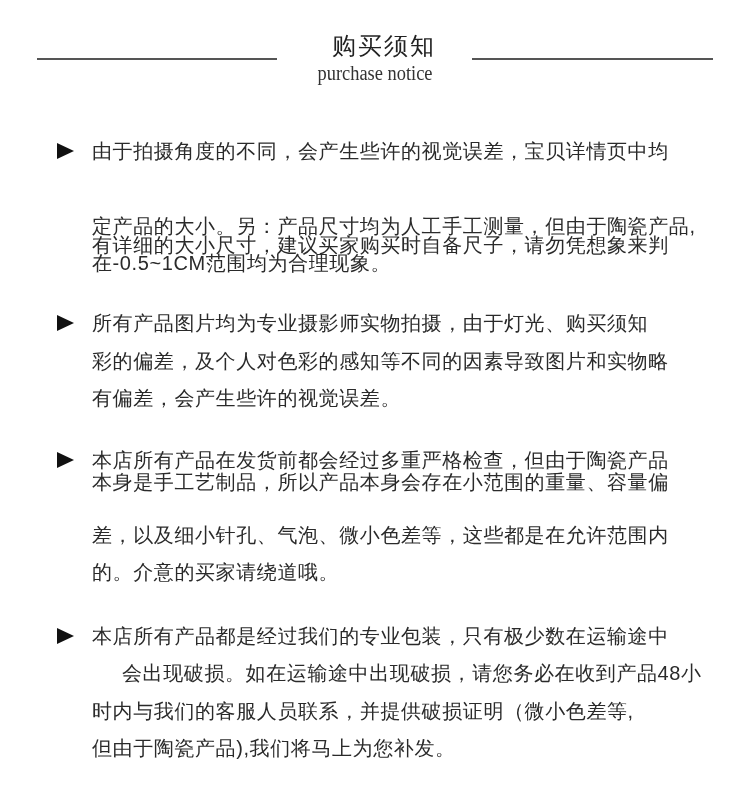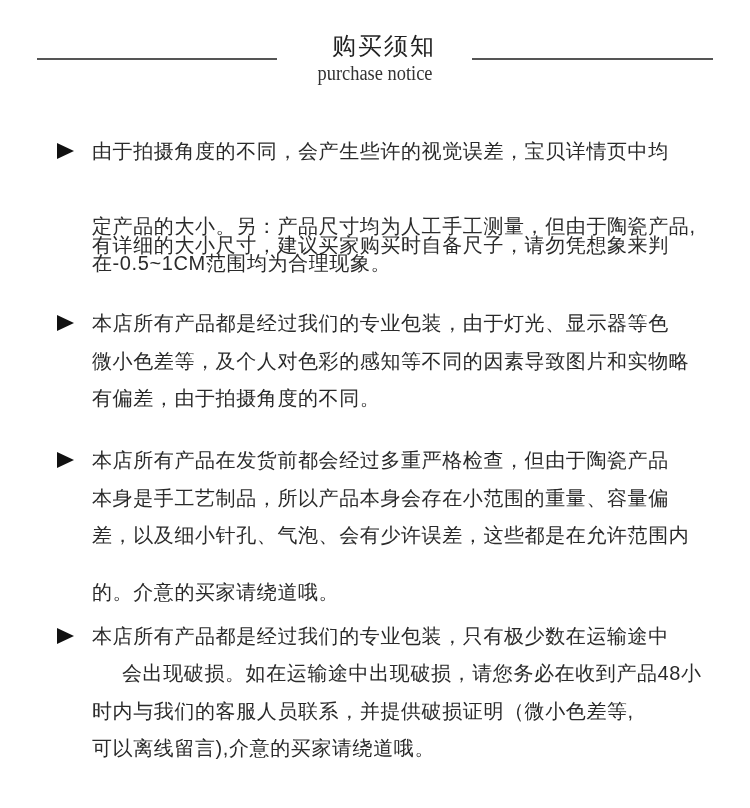--- a/index.html
+++ b/index.html
@@ -87,34 +87,34 @@
   <div class="item" style="top:0;">
     <span class="bullet" style="top:143px;"></span>
     <div class="line" style="top:139px;">由于拍摄角度的不同，会产生些许的视觉误差，宝贝详情页中均</div>
     <div class="line" style="top:189px;margin-top:44px;">有详细的大小尺寸，建议买家购买时自备尺子，请勿凭想象来判</div>
     <div class="line" style="top:214px;">定产品的大小。另：产品尺寸均为人工手工测量，但由于陶瓷产品,</div>
     <div class="line" style="top:251px;text-align:center;">在-0.5~1CM范围均为合理现象。</div>
   </div>
 
   <div class="item" style="top:0;">
     <span class="bullet" style="top:315px;"></span>
-    <div class="line" style="top:311px;">本店所有产品都是经过我们的专业包装，由于灯光、显示器等色</div>
-    <div class="line" style="top:349px;">微小色差等，及个人对色彩的感知等不同的因素导致图片和实物略</div>
-    <div class="line" style="top:386px;">有偏差，由于拍摄角度的不同。</div>
+    <div class="line" style="top:311px;">所有产品图片均为专业摄影师实物拍摄，由于灯光、购买须知</div>
+    <div class="line" style="top:349px;">彩的偏差，及个人对色彩的感知等不同的因素导致图片和实物略</div>
+    <div class="line" style="top:386px;">有偏差，会产生些许的视觉误差。</div>
   </div>
 
   <div class="item" style="top:0;">
     <span class="bullet" style="top:452px;"></span>
     <div class="line" style="top:448px;">本店所有产品在发货前都会经过多重严格检查，但由于陶瓷产品</div>
-    <div class="line" style="top:486px;">本身是手工艺制品，所以产品本身会存在小范围的重量、容量偏</div>
-    <div class="line" style="top:523px;">差，以及细小针孔、气泡、会有少许误差，这些都是在允许范围内</div>
-    <div class="line" style="top:580px;">的。介意的买家请绕道哦。</div>
+    <div class="line" style="top:470px;">本身是手工艺制品，所以产品本身会存在小范围的重量、容量偏</div>
+    <div class="line" style="top:523px;">差，以及细小针孔、气泡、微小色差等，这些都是在允许范围内</div>
+    <div class="line" style="top:560px;">的。介意的买家请绕道哦。</div>
   </div>
 
   <div class="item" style="top:0;">
     <span class="bullet" style="top:628px;"></span>
     <div class="line" style="top:624px;">本店所有产品都是经过我们的专业包装，只有极少数在运输途中</div>
     <div class="line" style="top:661px;margin-left:30px;">会出现破损。如在运输途中出现破损，请您务必在收到产品48小</div>
     <div class="line" style="top:699px;">时内与我们的客服人员联系，并提供破损证明（微小色差等,</div>
-    <div class="line" style="top:736px;">可以离线留言),介意的买家请绕道哦。</div>
+    <div class="line" style="top:736px;">但由于陶瓷产品),我们将马上为您补发。</div>
   </div>
 
 </div>
 
 </body></html>

